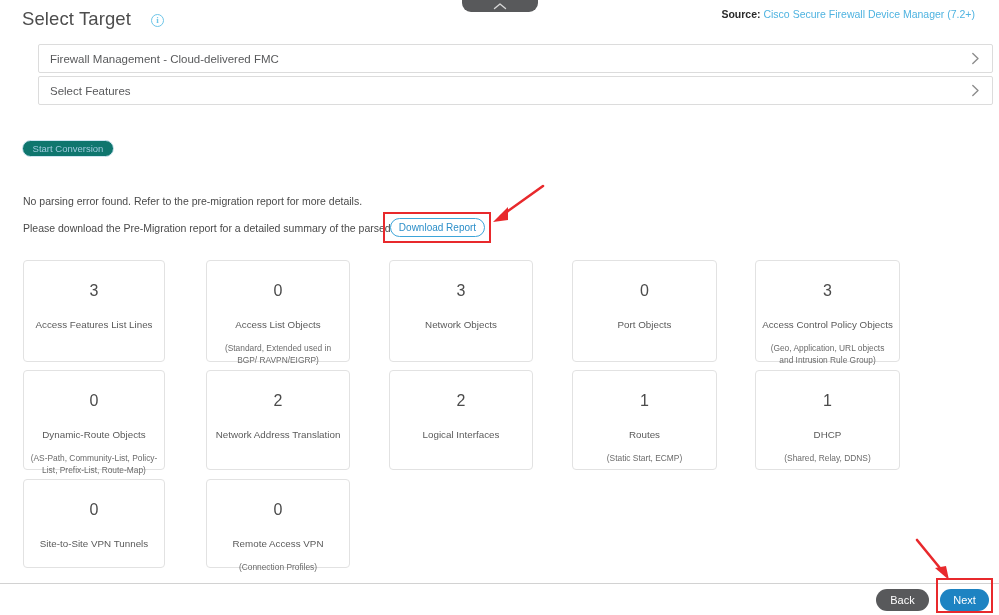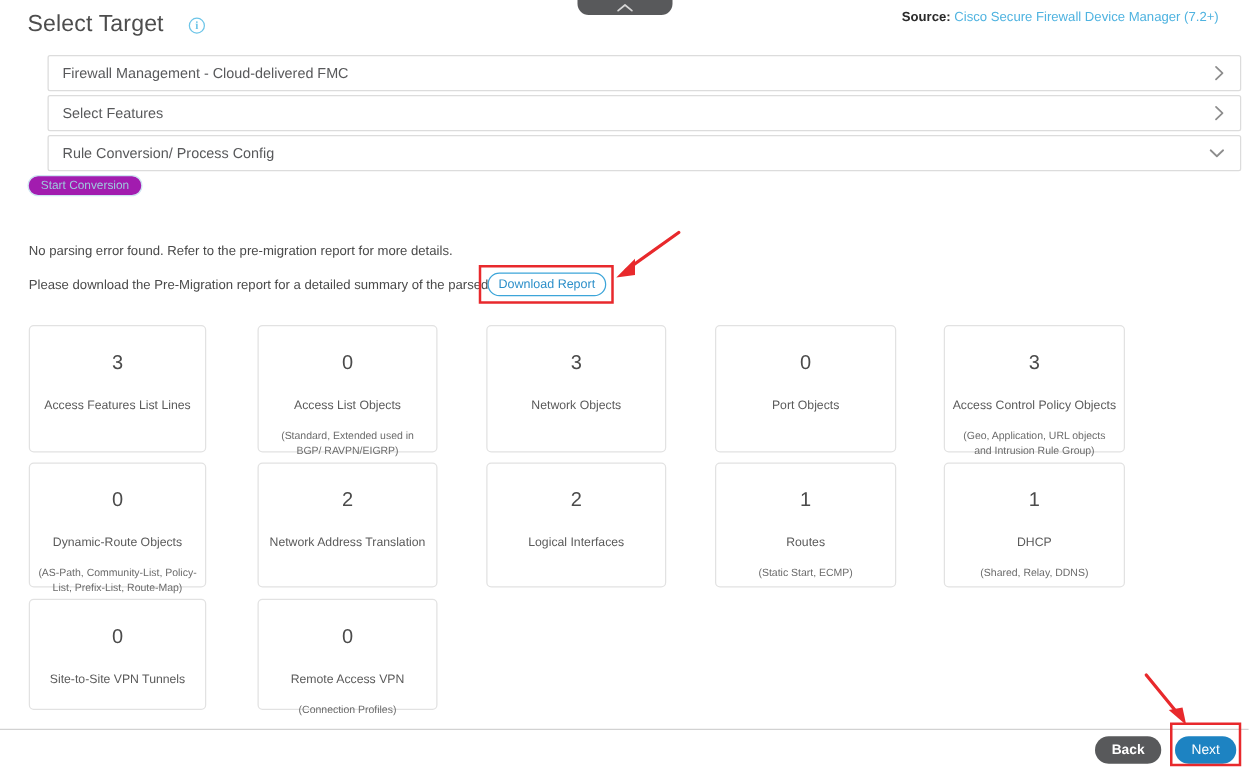--- a/index.html
+++ b/index.html
@@ -91,21 +91,21 @@
   
   .start-btn {
     position: absolute;
     left: 22px; top: 140px;
     width: 92px; height: 17px;
     border: 1px solid #cfe6f2;
     border-radius: 9px;
     color: #9ec9dd;
     font-size: 9.5px;
     display: flex; align-items: center; justify-content: center;
-    background: #a21caf;
+    background: #0f766e;
   }
 
   
   .info-line {
     position: absolute;
     left: 23px;
     font-size: 10.5px;
     color: #4a4a4a;
   }
   .line-1 { top: 195px; }
@@ -174,21 +174,21 @@
     background: #d2d2d2;
   }
   .btn-back, .btn-next {
     position: absolute;
     height: 22px;
     border-radius: 11px;
     font-size: 11px;
     color: #fff;
     display: flex; align-items: center; justify-content: center;
   }
-  .btn-back { left: 876px; top: 589px; width: 53px; background: #58595b; font-weight: bold; }
+  .btn-back { left: 876px; top: 589px; width: 53px; background: #58595b; }
   .btn-next { left: 940px; top: 589px; width: 49px; background: #1d83c2; }
 </style>
 </head>
 <body>
 
 <div class="page">
 
   <div class="top-handle">
     <span>
       <svg width="14" height="9" viewBox="0 0 14 9">
@@ -220,28 +220,20 @@
 
   <div class="acc acc-2">
     <span>Select Features</span>
     <span class="chev">
       <svg width="9" height="13" viewBox="0 0 9 13">
           <path d="M1.8 1.5 L7 6.5 L1.8 11.5" fill="none" stroke="#8d8d8d" stroke-width="1.4" stroke-linecap="round" stroke-linejoin="round"></path>
         </svg>
     </span>
   </div>
 
-  <div class="acc acc-3">
-    <span>Rule Conversion/ Process Config</span>
-    <span class="chev">
-      <svg width="13" height="9" viewBox="0 0 13 9">
-          <path d="M1.5 2.2 L6.5 7 L11.5 2.2" fill="none" stroke="#8d8d8d" stroke-width="1.4" stroke-linecap="round" stroke-linejoin="round"></path>
-        </svg>
-    </span>
-  </div>
 
   <div class="start-btn">Start Conversion</div>
 
   <div class="info-line line-1">No parsing error found. Refer to the pre-migration report for more details.</div>
   <div class="info-line line-2">Please download the Pre-Migration report for a detailed summary of the parsed configuration.</div>
 
   <div class="dl-btn">Download Report</div>
   <div class="hl-box hl-dl"></div>
 
   <svg class="arrow-svg" style="left:488px; top:182px;" width="60" height="46" viewBox="0 0 60 46">

